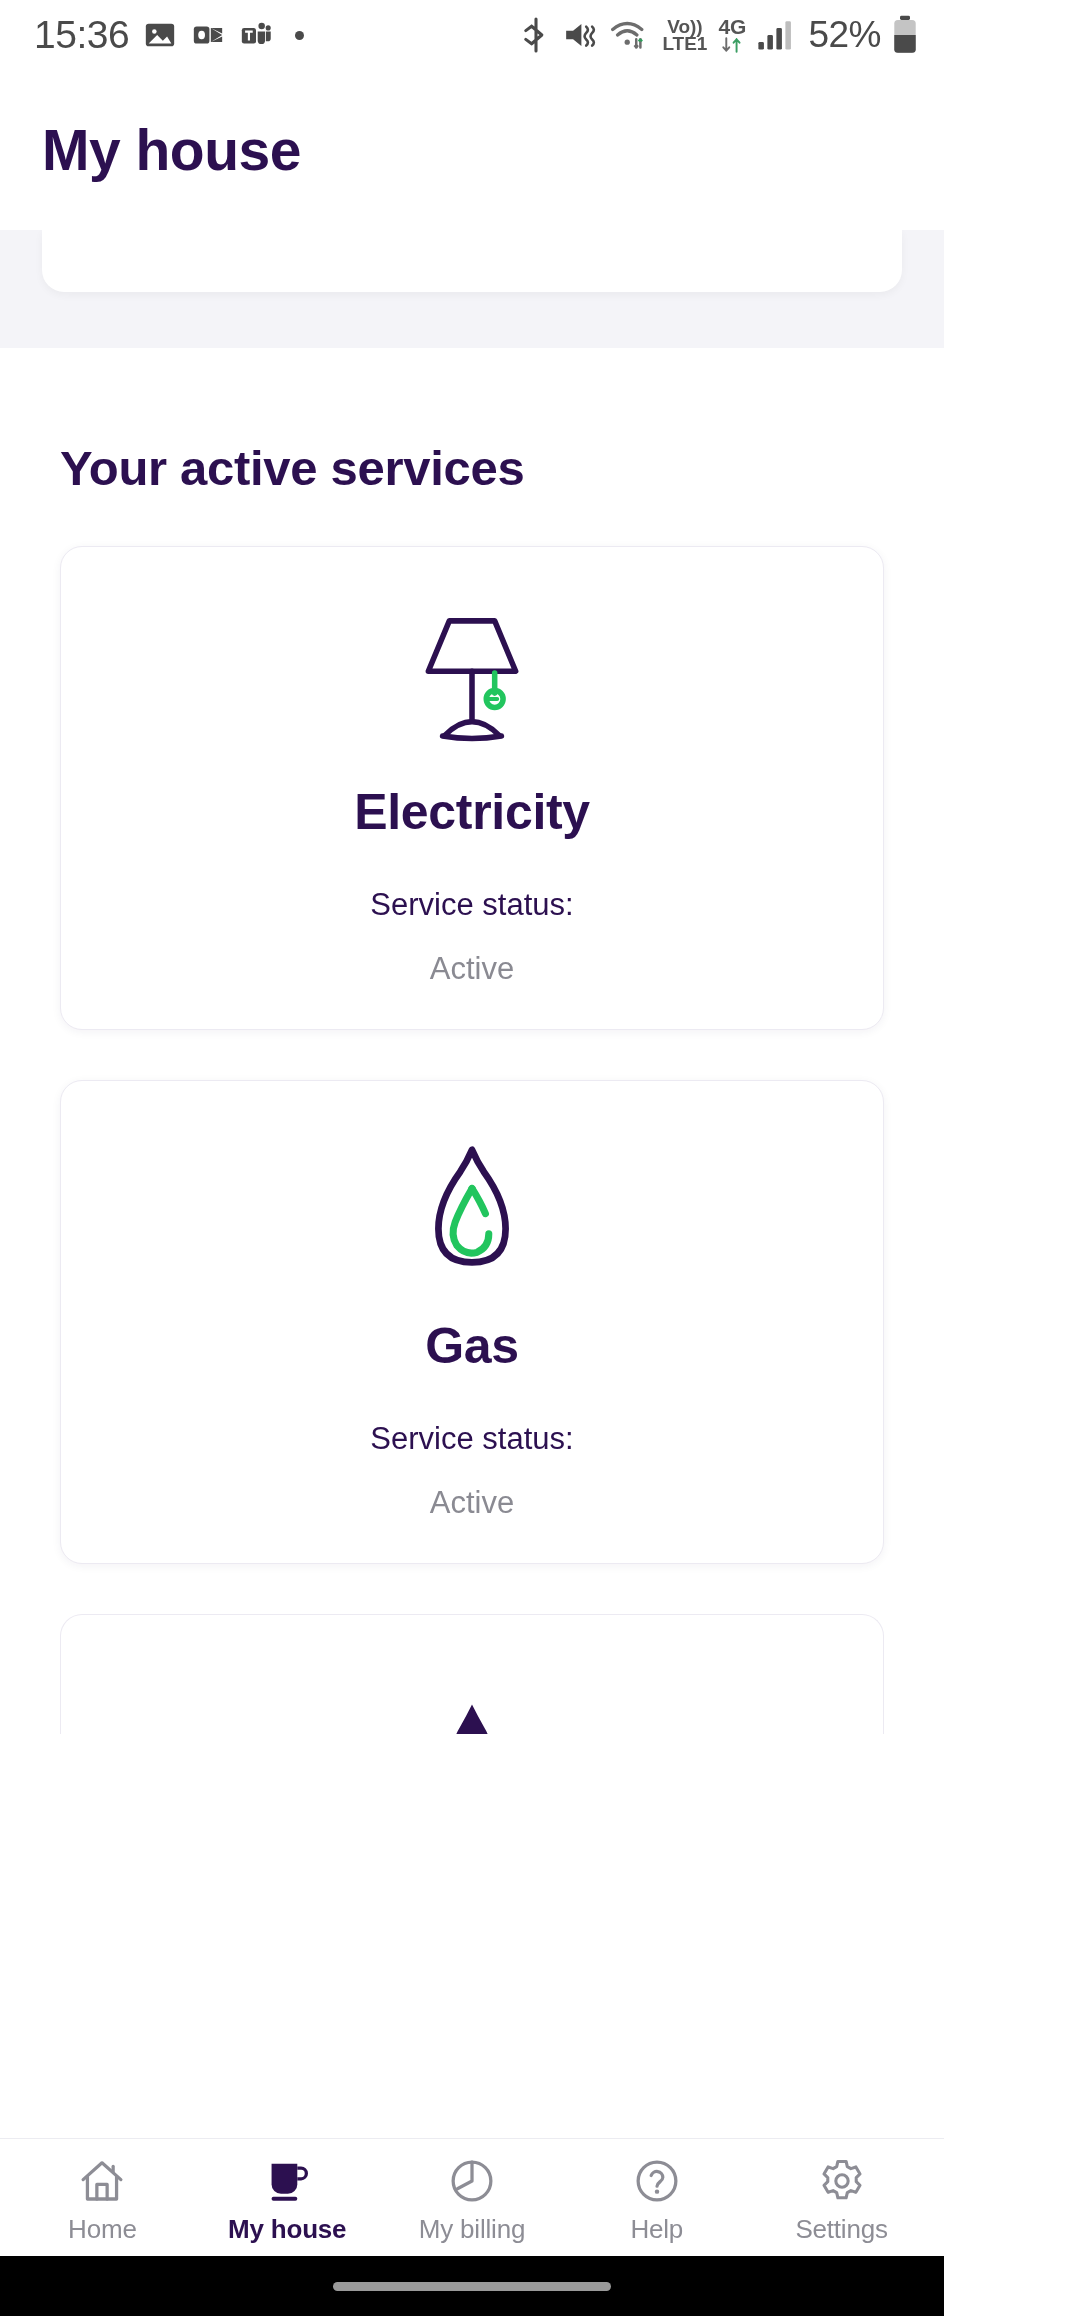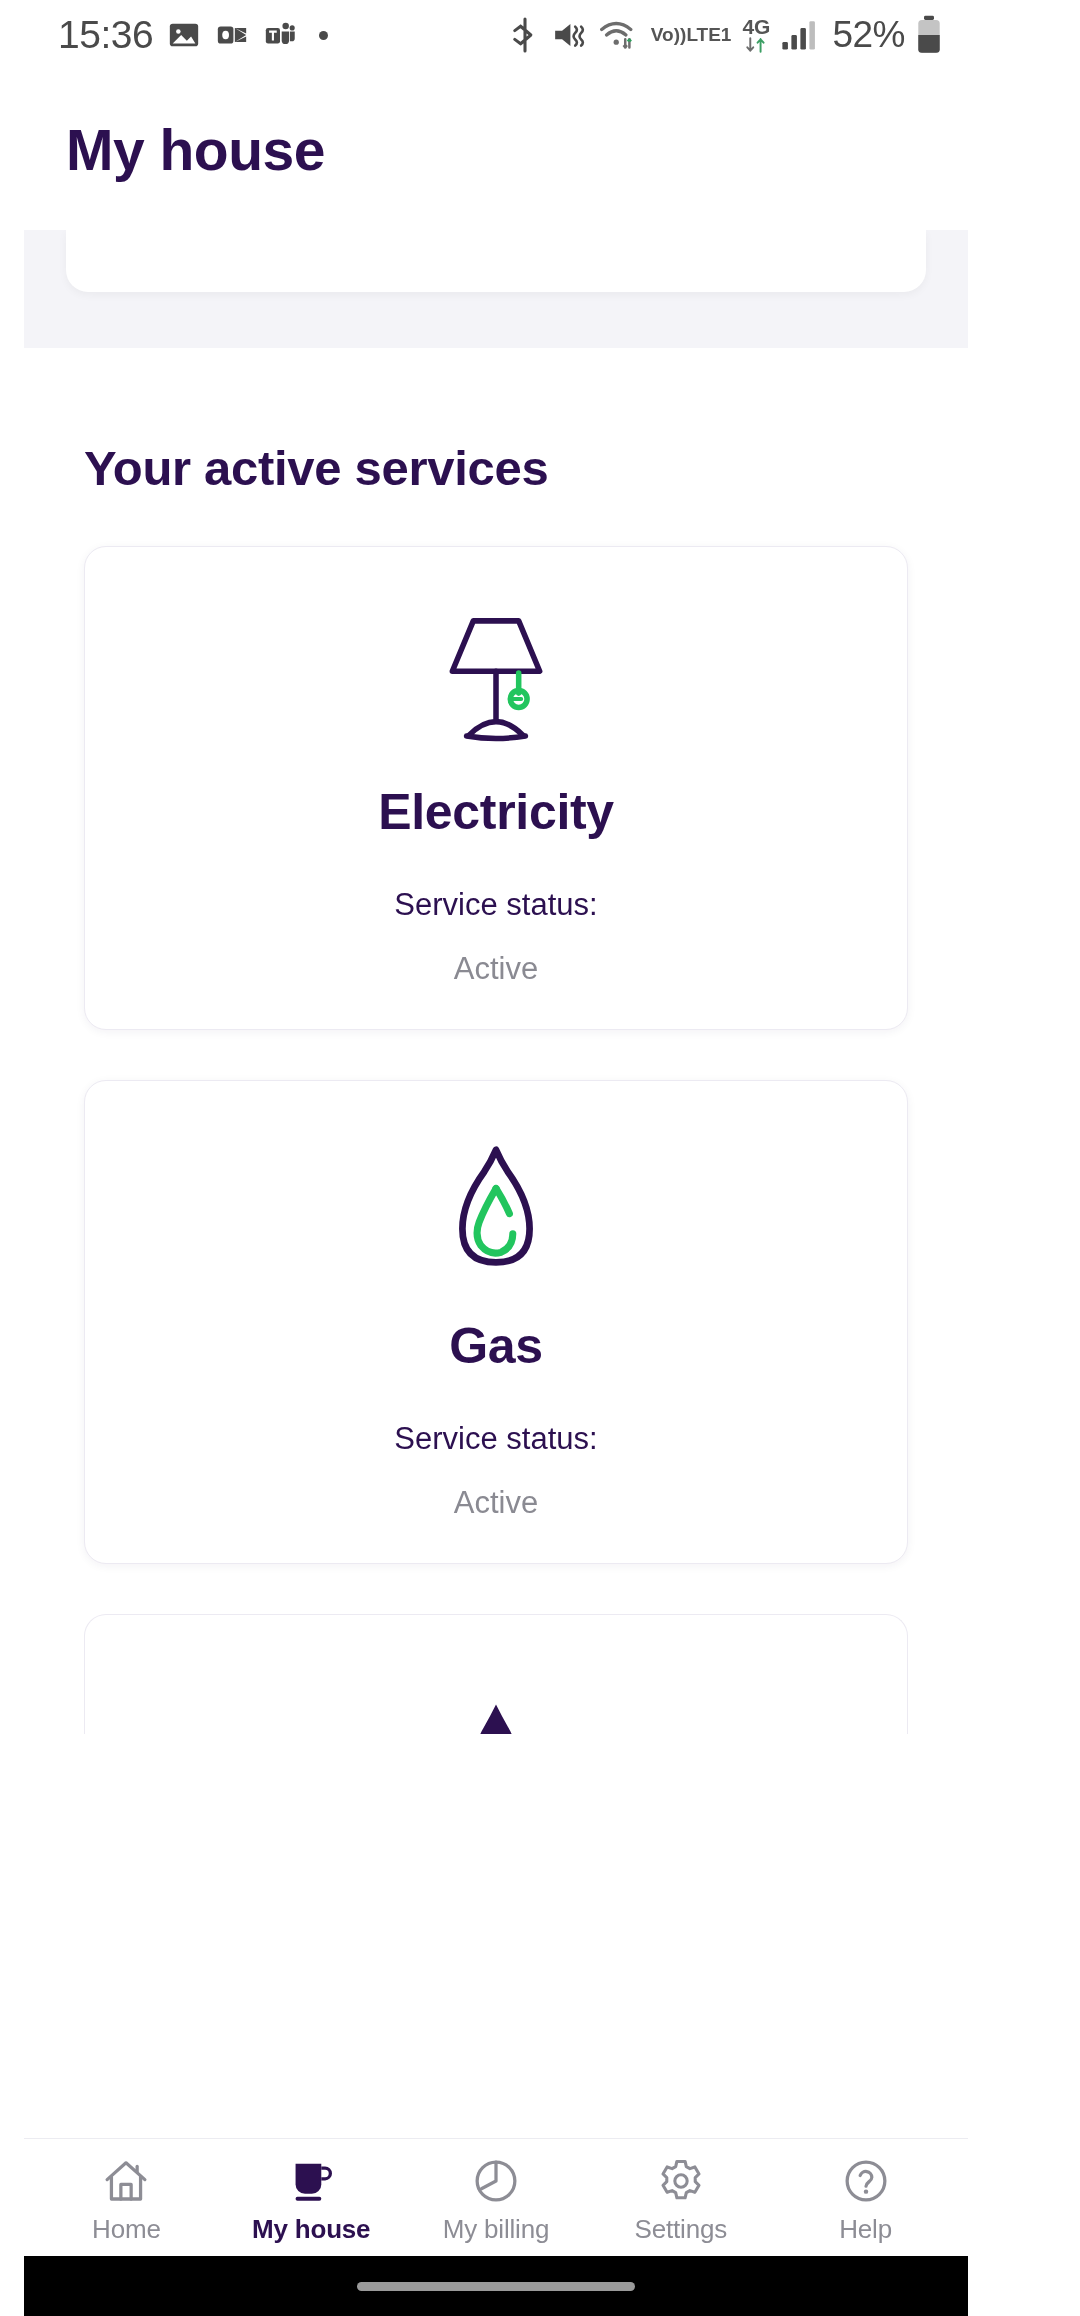--- a/index.html
+++ b/index.html
@@ -2,34 +2,34 @@
 <html><head>
 <meta charset="utf-8">
 <style>
   * { margin:0; padding:0; box-sizing:border-box; }
   html, body {
     width:1080px; height:2316px;
     background:#ffffff;
     font-family:"Liberation Sans", sans-serif;
     overflow:hidden;
   }
-  .screen { position:relative; width:944px; height:2316px; background:#ffffff; display:flex; flex-direction:column;margin-left:24px; }
+  .screen { position:relative; width:944px; height:2316px; background:#ffffff; display:flex; flex-direction:column; }
 
   
   .statusbar {
     height:70px; flex:0 0 70px;
     display:flex; align-items:center; justify-content:space-between;
     padding:0 26px 0 34px; background:#ffffff;
   }
   .sb-left { display:flex; align-items:center; gap:14px; }
   .sb-time { font-size:39px; color:#4a4a4a; letter-spacing:-0.5px; font-family:"Liberation Sans", sans-serif; }
   .sb-right { display:flex; align-items:center; gap:11px; }
   .sb-ic { display:block; }
   .sb-batt-text { font-size:37px; color:#4a4a4a; margin-left:4px; letter-spacing:-0.5px; }
-  .volte-stack { display:flex; flex-direction:row; align-items:center; line-height:0.92; color:#555; }
+  .volte-stack { display:flex; flex-direction:column; align-items:center; line-height:0.92; color:#555; }
   .volte-top { font-size:19px; font-weight:bold; }
   .volte-bot { font-size:19px; font-weight:bold; }
   .net-stack { display:flex; flex-direction:column; align-items:center; line-height:0.95; color:#555; }
   .net-top { font-size:21px; font-weight:bold; }
   .dot-sep { width:9px; height:9px; border-radius:50%; background:#4a4a4a; margin-left:8px; }
 
   
   .header {
     flex:0 0 160px; height:160px;
     display:flex; align-items:center;
@@ -254,36 +254,36 @@
           <circle cx="14" cy="14" r="11" fill="none" stroke="#8d8d95" stroke-width="1.9"></circle>
           <path d="M14 14 L14 3 M14 14 L5.5 18.5" fill="none" stroke="#8d8d95" stroke-width="1.9" stroke-linecap="round"></path>
         </svg>
       </span>
       <span class="nav-label">My billing</span>
     </div>
 
     <div class="nav-item">
       <span class="nav-ico">
         <svg width="48" height="48" viewBox="0 0 28 28">
-          <path d="M11.6 2.6 h4.8 l0.7 3.0 2.1 1.2 2.9 -1 2.4 4.1 -2.2 2.1 0 2.4 2.2 2.1 -2.4 4.1 -2.9 -1 -2.1 1.2 -0.7 3.0 h-4.8 l-0.7 -3.0 -2.1 -1.2 -2.9 1 -2.4 -4.1 2.2 -2.1 0 -2.4 -2.2 -2.1 2.4 -4.1 2.9 1 2.1 -1.2 z" fill="none" stroke="#8d8d95" stroke-width="1.8" stroke-linejoin="round"></path>
-          <circle cx="14" cy="14" r="3.6" fill="none" stroke="#8d8d95" stroke-width="1.8"></circle>
-        </svg>
-      </span>
-      <span class="nav-label">Settings</span>
-    </div>
-
-    <div class="nav-item">
-      <span class="nav-ico">
-        <svg width="48" height="48" viewBox="0 0 28 28">
           <circle cx="14" cy="14" r="11" fill="none" stroke="#8d8d95" stroke-width="1.9"></circle>
           <path d="M10.6 10.8 a3.5 3.5 0 0 1 6.8 1.1 c0 2.4 -3.4 2.8 -3.4 5.1" fill="none" stroke="#8d8d95" stroke-width="1.9" stroke-linecap="round"></path>
           <circle cx="14" cy="20.2" r="1.3" fill="#8d8d95"></circle>
         </svg>
       </span>
       <span class="nav-label">Help</span>
     </div>
+
+    <div class="nav-item">
+      <span class="nav-ico">
+        <svg width="48" height="48" viewBox="0 0 28 28">
+          <path d="M11.6 2.6 h4.8 l0.7 3.0 2.1 1.2 2.9 -1 2.4 4.1 -2.2 2.1 0 2.4 2.2 2.1 -2.4 4.1 -2.9 -1 -2.1 1.2 -0.7 3.0 h-4.8 l-0.7 -3.0 -2.1 -1.2 -2.9 1 -2.4 -4.1 2.2 -2.1 0 -2.4 -2.2 -2.1 2.4 -4.1 2.9 1 2.1 -1.2 z" fill="none" stroke="#8d8d95" stroke-width="1.8" stroke-linejoin="round"></path>
+          <circle cx="14" cy="14" r="3.6" fill="none" stroke="#8d8d95" stroke-width="1.8"></circle>
+        </svg>
+      </span>
+      <span class="nav-label">Settings</span>
+    </div>
   </div>
 
   <div class="gesture">
     <div class="gesture-pill"></div>
   </div>
 
 </div>
 
 </body></html>

